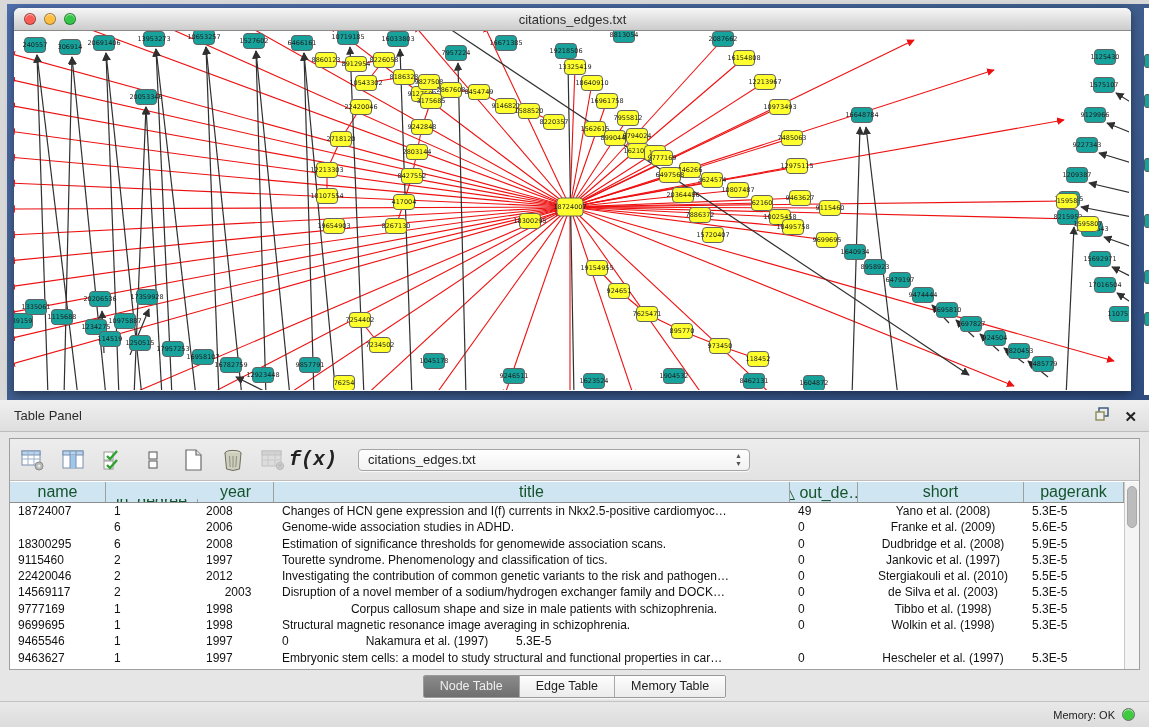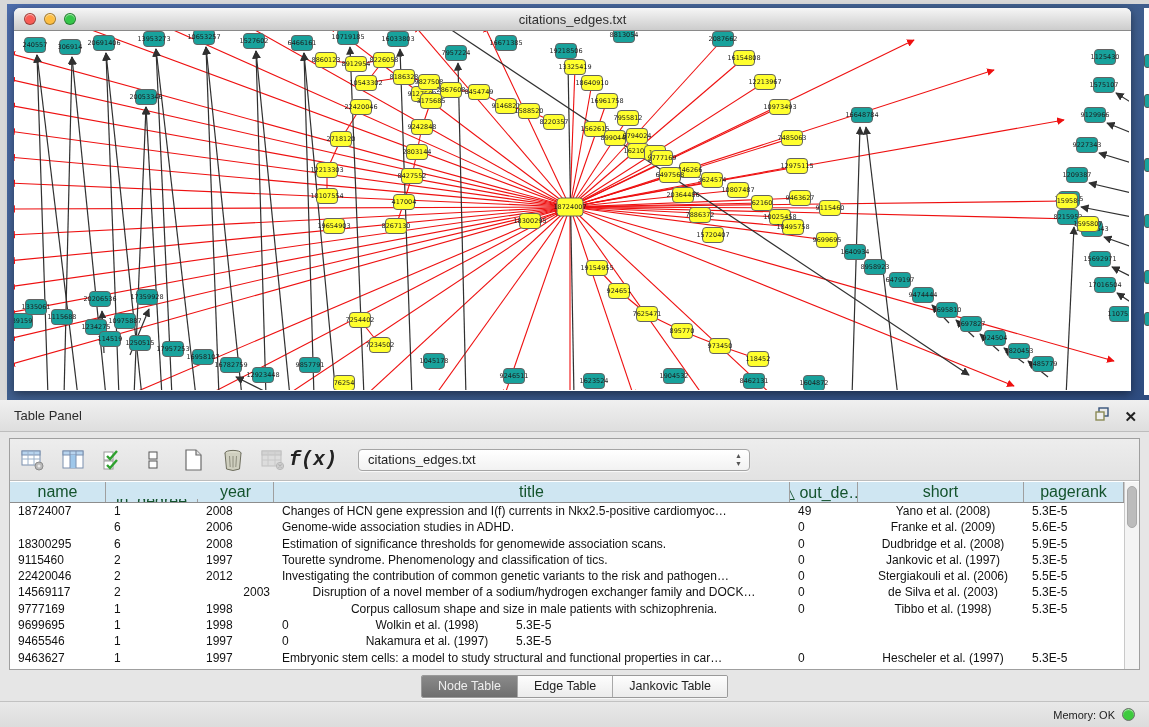--- a/index.html
+++ b/index.html
@@ -845,45 +845,46 @@
                 <div class="td" style="width: 68px; flex: 0 0 auto; text-align: left;">0</div>
                 <div class="td" style="width: 166px; flex: 0 0 auto; text-align: center;">Jankovic et al. (1997)</div>
                 <div class="td" style="width: 100px; flex: 0 0 auto; text-align: left;">5.3E-5</div>
               </div>
               <div class="tr">
                 <div class="td" style="width: 96px; flex: 0 0 auto; text-align: left;">22420046</div>
                 <div class="td" style="width: 92px; flex: 0 0 auto; text-align: left;">2</div>
                 <div class="td" style="width: 76px; flex: 0 0 auto; text-align: left;">2012</div>
                 <div class="td" style="flex: 1 1 0%; text-align: left;">Investigating the contribution of common genetic variants to the risk and pathogen…</div>
                 <div class="td" style="width: 68px; flex: 0 0 auto; text-align: left;">0</div>
-                <div class="td" style="width: 166px; flex: 0 0 auto; text-align: center;">Stergiakouli et al. (2006)</div>
+                <div class="td" style="width: 166px; flex: 0 0 auto; text-align: center;">Stergiakouli et al. (2010)</div>
                 <div class="td" style="width: 100px; flex: 0 0 auto; text-align: left;">5.5E-5</div>
               </div>
               <div class="tr">
                 <div class="td" style="width: 96px; flex: 0 0 auto; text-align: left;">14569117</div>
                 <div class="td" style="width: 92px; flex: 0 0 auto; text-align: left;">2</div>
-                <div class="td" style="width: 76px; flex: 0 0 auto; text-align: right;">2003</div>
-                <div class="td" style="flex: 1 1 0%; text-align: center;">Disruption of a novel member of a sodium/hydrogen exchanger family and DOCK…</div>
+                <div class="td" style="width: 76px; flex: 0 0 auto; text-align: center;">2003</div>
+                <div class="td" style="flex: 1 1 0%; text-align: left;">Disruption of a novel member of a sodium/hydrogen exchanger family and DOCK…</div>
                 <div class="td" style="width: 68px; flex: 0 0 auto; text-align: left;">0</div>
                 <div class="td" style="width: 166px; flex: 0 0 auto; text-align: center;">de Silva et al. (2003)</div>
                 <div class="td" style="width: 100px; flex: 0 0 auto; text-align: left;">5.3E-5</div>
               </div>
               <div class="tr">
                 <div class="td" style="width: 96px; flex: 0 0 auto; text-align: left;">9777169</div>
                 <div class="td" style="width: 92px; flex: 0 0 auto; text-align: left;">1</div>
                 <div class="td" style="width: 76px; flex: 0 0 auto; text-align: left;">1998</div>
                 <div class="td" style="flex: 1 1 0%; text-align: center;">Corpus callosum shape and size in male patients with schizophrenia.</div>
                 <div class="td" style="width: 68px; flex: 0 0 auto; text-align: left;">0</div>
                 <div class="td" style="width: 166px; flex: 0 0 auto; text-align: center;">Tibbo et al. (1998)</div>
                 <div class="td" style="width: 100px; flex: 0 0 auto; text-align: left;">5.3E-5</div>
               </div>
               <div class="tr">
                 <div class="td" style="width: 96px; flex: 0 0 auto; text-align: left;">9699695</div>
                 <div class="td" style="width: 92px; flex: 0 0 auto; text-align: left;">1</div>
                 <div class="td" style="width: 76px; flex: 0 0 auto; text-align: left;">1998</div>
+                <div class="td" style="flex: 1 1 0%; text-align: left;">Structural magnetic resonance image averaging in schizophrenia.</div>
                 <div class="td" style="width: 68px; flex: 0 0 auto; text-align: left;">0</div>
                 <div class="td" style="width: 166px; flex: 0 0 auto; text-align: center;">Wolkin et al. (1998)</div>
                 <div class="td" style="width: 100px; flex: 0 0 auto; text-align: left;">5.3E-5</div>
               </div>
               <div class="tr">
                 <div class="td" style="width: 96px; flex: 0 0 auto; text-align: left;">9465546</div>
                 <div class="td" style="width: 92px; flex: 0 0 auto; text-align: left;">1</div>
                 <div class="td" style="width: 76px; flex: 0 0 auto; text-align: left;">1997</div>
                 <div class="td" style="width: 68px; flex: 0 0 auto; text-align: left;">0</div>
                 <div class="td" style="width: 166px; flex: 0 0 auto; text-align: center;">Nakamura et al. (1997)</div>
@@ -903,21 +904,21 @@
         <div class="vsb">
           <div class="vsb-thumb"></div>
         </div>
       </div>
     </div>
 
     <div class="tabs-row">
       <div class="segmented">
         <div class="seg active">Node Table</div>
         <div class="seg">Edge Table</div>
-        <div class="seg">Jankovic Table</div>
+        <div class="seg">Memory Table</div>
       </div>
     </div>
 
     <div class="statusbar">
       <span class="mem-label">Memory: OK</span>
       <span class="mem-dot"></span>
     </div>
   </div>
 </div>
 

